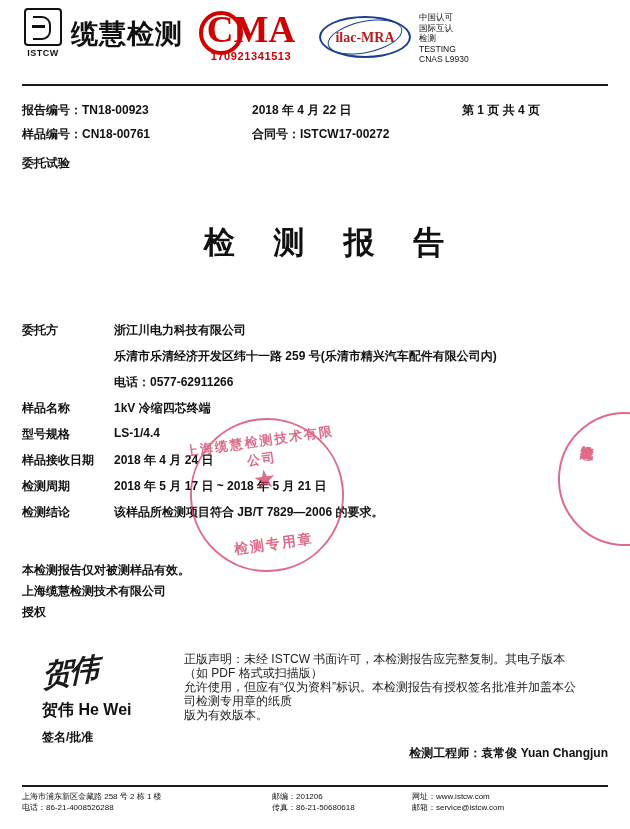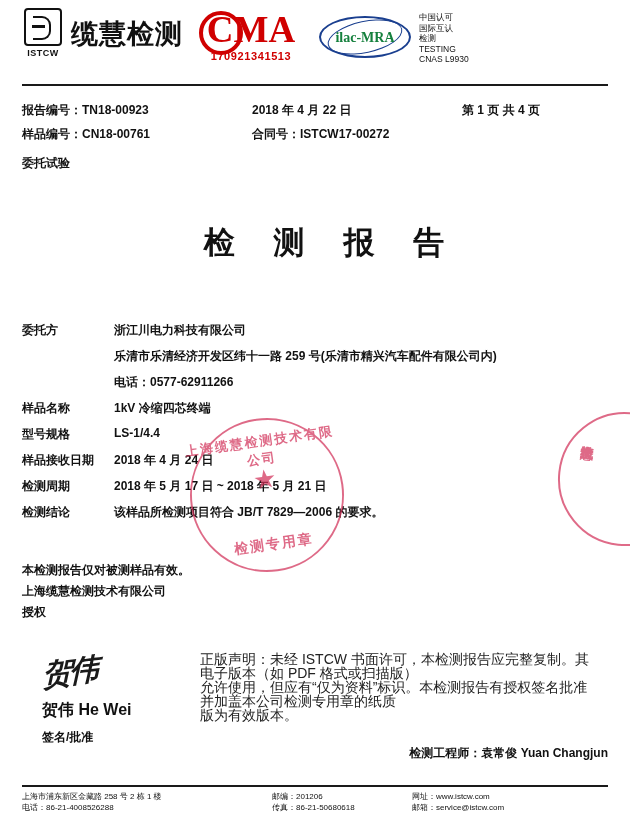--- a/index.html
+++ b/index.html
@@ -157,21 +157,21 @@
     width: 76px;
     height: 32px;
     border: 1.5px solid #1a3f8f;
     border-radius: 50%;
     box-sizing: border-box;
     transform: rotate(-12deg);
   }
   .ilac-text {
     position: relative;
     z-index: 2;
-    color: #15803d;
+    color: #b91c1c;
     font-weight: bold;
     font-size: 14px;
     font-family: "Liberation Serif", serif;
     letter-spacing: 0px;
   }
 
   
   .cnas {
     position: relative;
     margin-left: 12px;
@@ -368,24 +368,24 @@
     font-weight: bold;
     margin-top: 14px;
   }
   .sign-role {
     font-size: 12px;
     font-weight: bold;
     margin-top: 8px;
   }
   .disclaimer {
     position: absolute;
-    left: 200px;
+    left: 184px;
     top: 652px;
     width: 400px;
-    font-size: 14px;
+    font-size: 12px;
     line-height: 14px;
     color: #222;
   }
   .engineer {
     position: absolute;
     right: 22px;
     top: 745px;
     font-size: 12px;
     font-weight: bold;
   }

